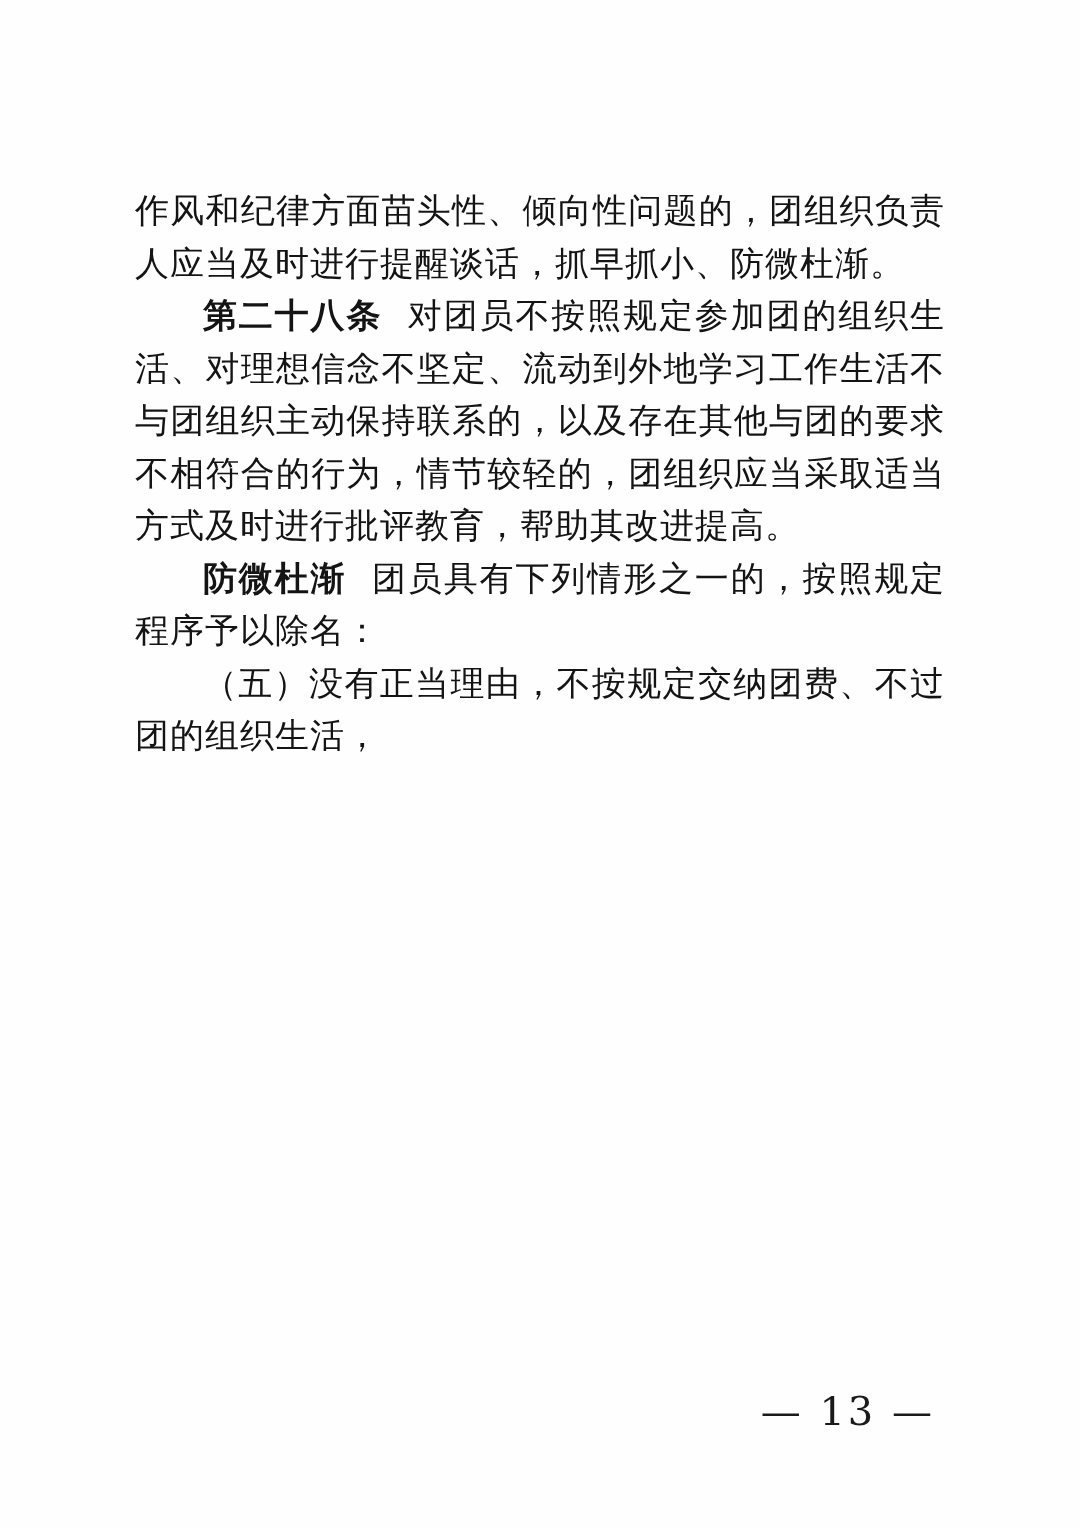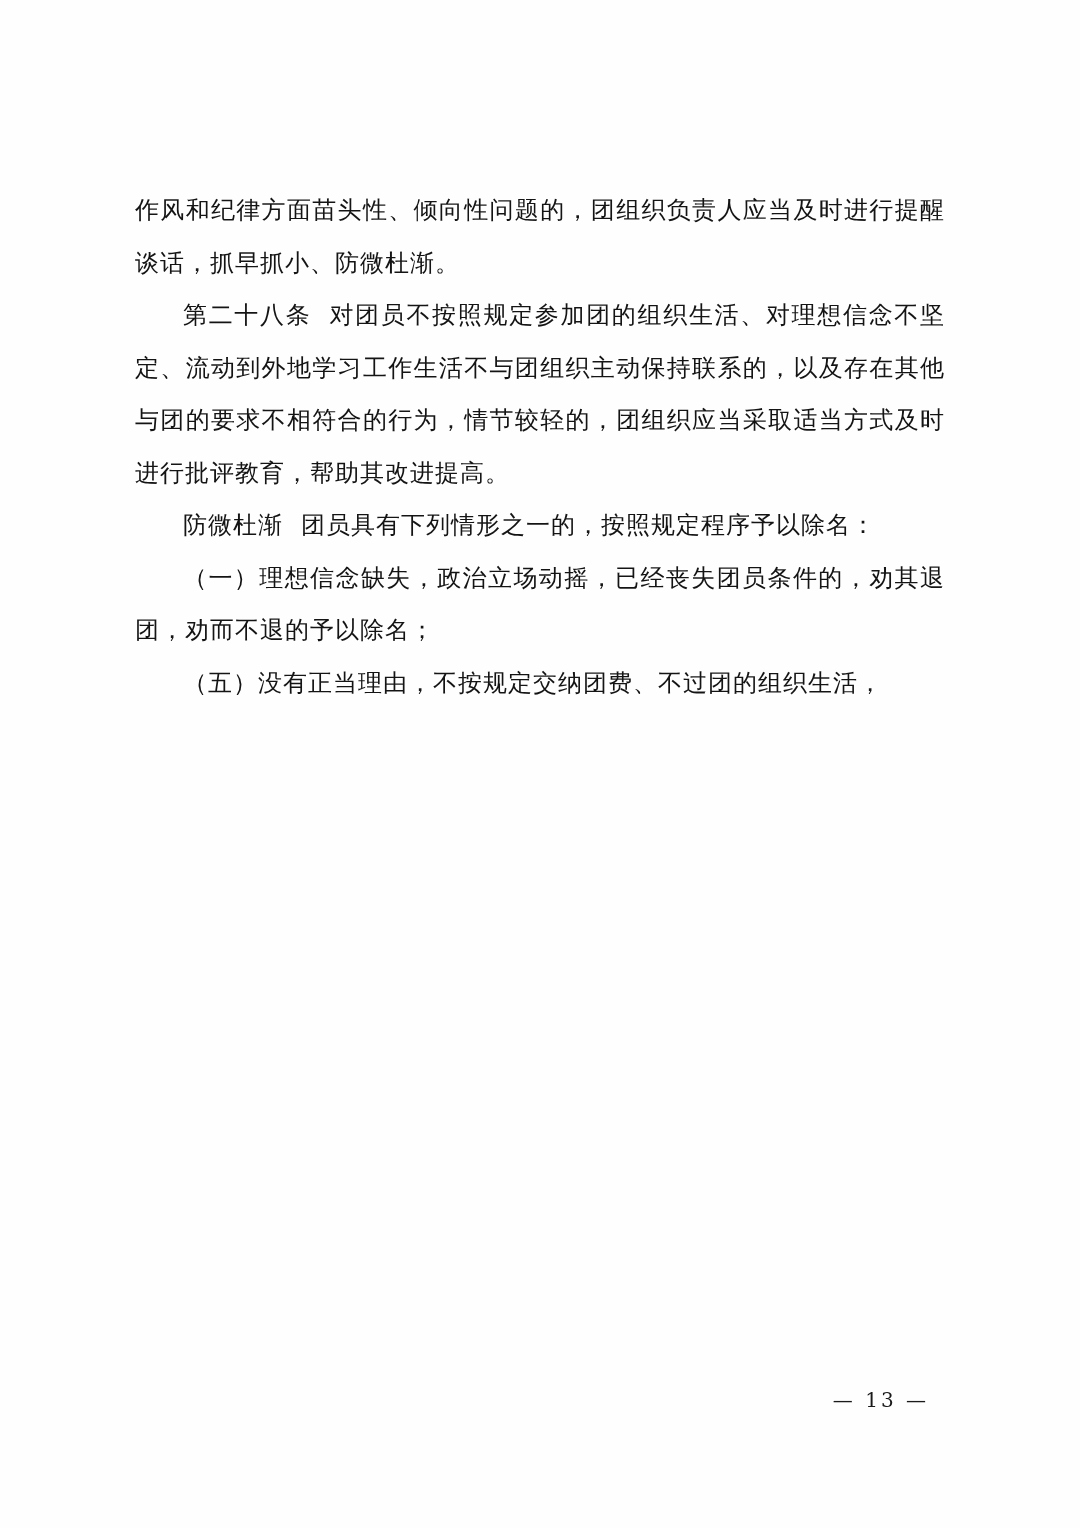--- a/index.html
+++ b/index.html
@@ -14,61 +14,60 @@
     background: #fefefe;
     color: #141414;
     font-family: "DejaVu Serif", "Liberation Serif", serif;
     overflow: hidden;
   }
   .content {
     position: absolute;
     left: 135px;
     top: 184px;
     width: 810px;
-    font-size: 24px;
+    font-size: 34px;
     line-height: 52.5px;
     text-align: justify;
     text-justify: inter-ideograph;
     letter-spacing: 1px;
   }
   .para {
     margin: 0;
     text-indent: 2em;
   }
   .para.no-indent {
     text-indent: 0;
   }
   .article-title {
-    font-weight: 400;
+    font-weight: 700;
     font-family: "DejaVu Sans", "Liberation Sans", sans-serif;
     margin-right: 0.75em;
   }
   .page-number {
     position: absolute;
     top: 1388px;
-    right: 151px;
-    font-size: 20px;
+    right: 145px;
+    font-size: 40px;
     letter-spacing: 3px;
     color: #1a1a1a;
   }
 </style>
 </head>
 <body>
 
 <div class="page">
   <div class="content">
 
     <p class="para no-indent"><span>作风和纪律方面苗头性、倾向性问题的，团组织负责人应当及时进行提醒谈话，抓早抓小、防微杜渐。</span></p>
 
     <p class="para"><span class="article-title">第二十八条</span><span>对团员不按照规定参加团的组织生活、对理想信念不坚定、流动到外地学习工作生活不与团组织主动保持联系的，以及存在其他与团的要求不相符合的行为，情节较轻的，团组织应当采取适当方式及时进行批评教育，帮助其改进提高。</span></p>
 
 
     <p class="para"><span class="article-title">防微杜渐</span><span>团员具有下列情形之一的，按照规定程序予以除名：</span></p>
 
-    <p class="para"><span>（一）理想信念缺失，政治立场动摇，已经丧失团员条件的，劝其退团，劝而不退的予以除名；</span></p>
 
 
 
 
     <p class="para"><span>（五）没有正当理由，不按规定交纳团费、不过团的组织生活，</span></p>
 
   </div>
 
   <div class="page-number">— 13 —</div>
 </div>

